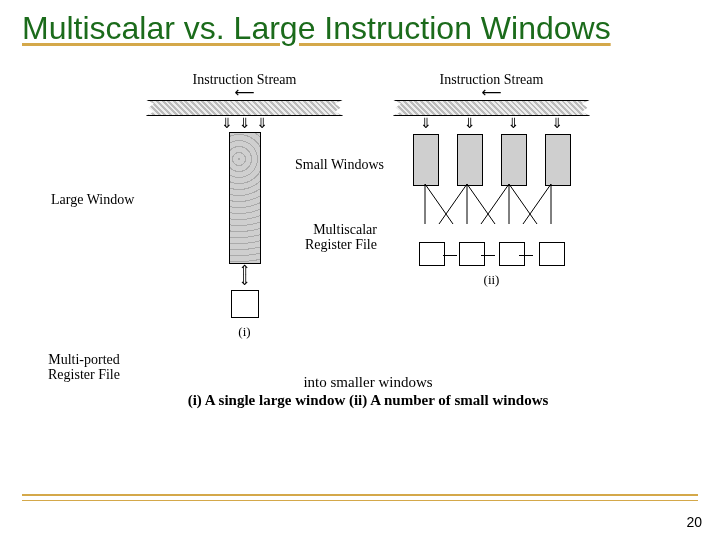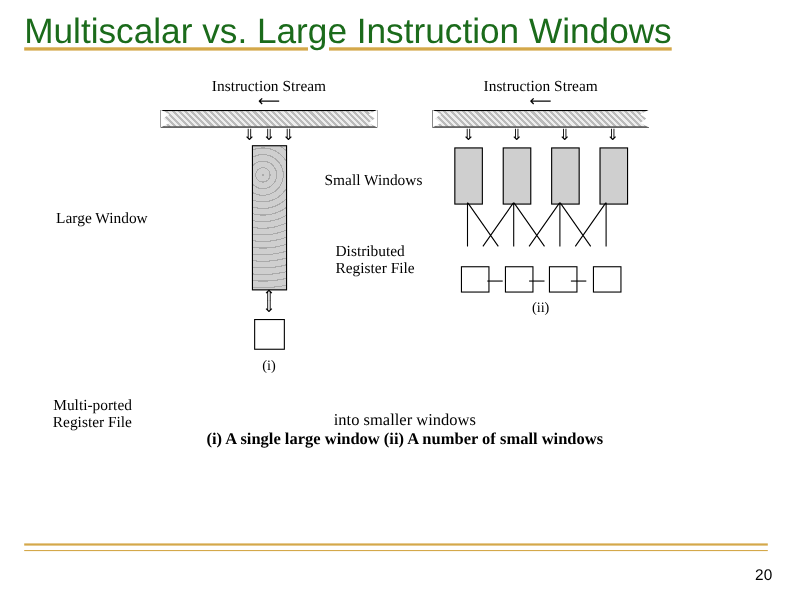--- a/index.html
+++ b/index.html
@@ -76,24 +76,25 @@
   .bigwin {
     width: 30px;
     height: 130px;
     border: 1px solid #000;
     background: repeating-radial-gradient(circle at 30% 20%, #aaa 0 1px, transparent 1px 6px),
                 #cfcfcf;
   }
   .side-label {
     font-size: 14px;
     position: absolute;
+    text-align: right;
   }
   .panel-i { position: relative; }
   .lbl-large { left: -95px; top: 120px; }
-  .lbl-multi { left: -98px; top: 290px; text-align:right; line-height:1.1;}
+  .lbl-multi { left: -98px; top: 280px; text-align:center; line-height:1.1;}
   .twohead {
     font-size: 14px;
     line-height: 10px;
     display:flex;
     flex-direction:column;
     align-items:center;
     margin:2px 0 4px;
   }
   .regbox {
     width: 26px;
@@ -231,21 +232,21 @@
       </div>
       <div class="distrow" style="position:relative">
         <div class="dbox"></div>
         <div class="dbox"></div>
         <div class="dbox"></div>
         <div class="dbox"></div>
         <div class="hline" style="left:24px;width:14px"></div>
         <div class="hline" style="left:62px;width:14px"></div>
         <div class="hline" style="left:100px;width:14px"></div>
       </div>
-      <div class="side-label lbl-dist" style="white-space:pre-line">Distributed
+      <div class="side-label lbl-dist" style="white-space:pre-line">Multiscalar
 Register File</div>
       <div class="sub">(ii)</div>
     </div>
 
   </div>
 
   <div class="caption">
     <br>
     <span>into smaller windows</span><br>
     <span class="bold">(i) A single large window   (ii) A number of small windows</span>

